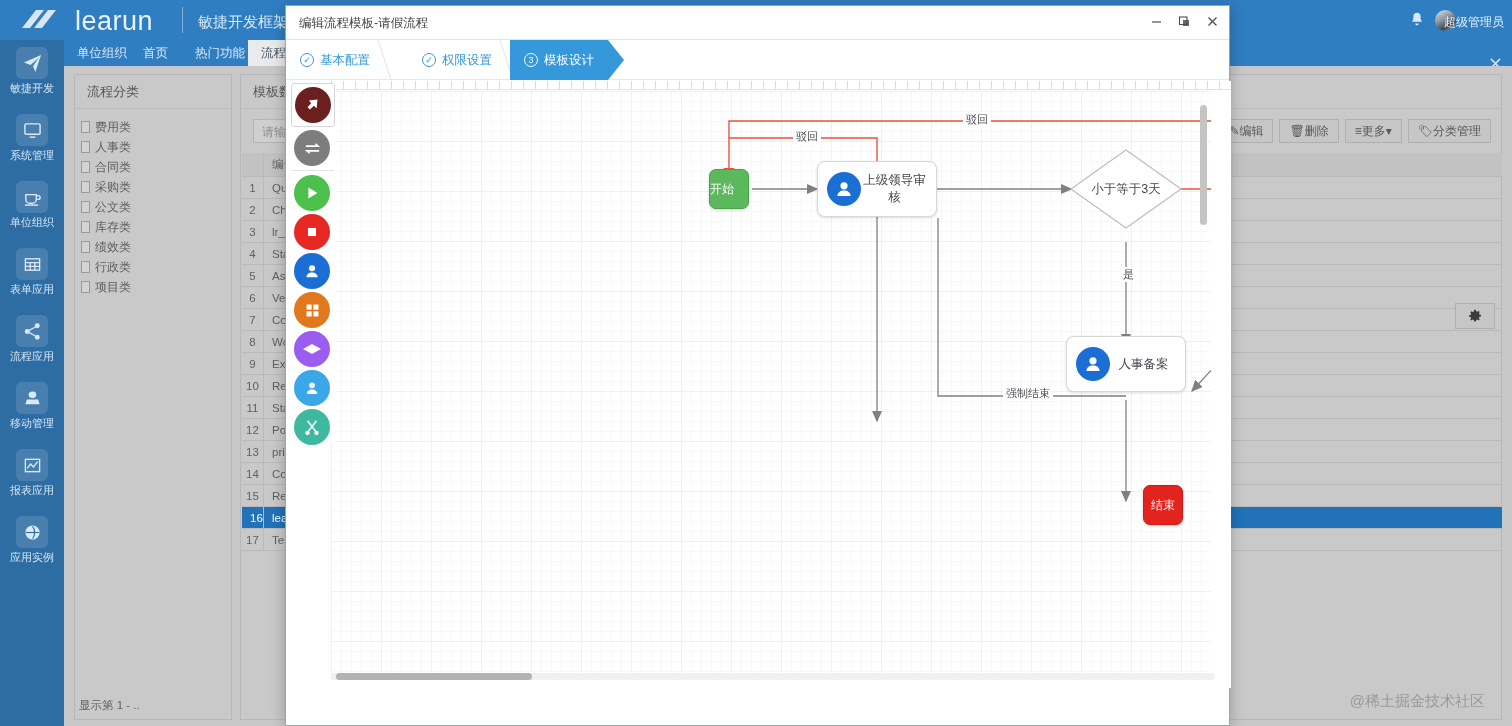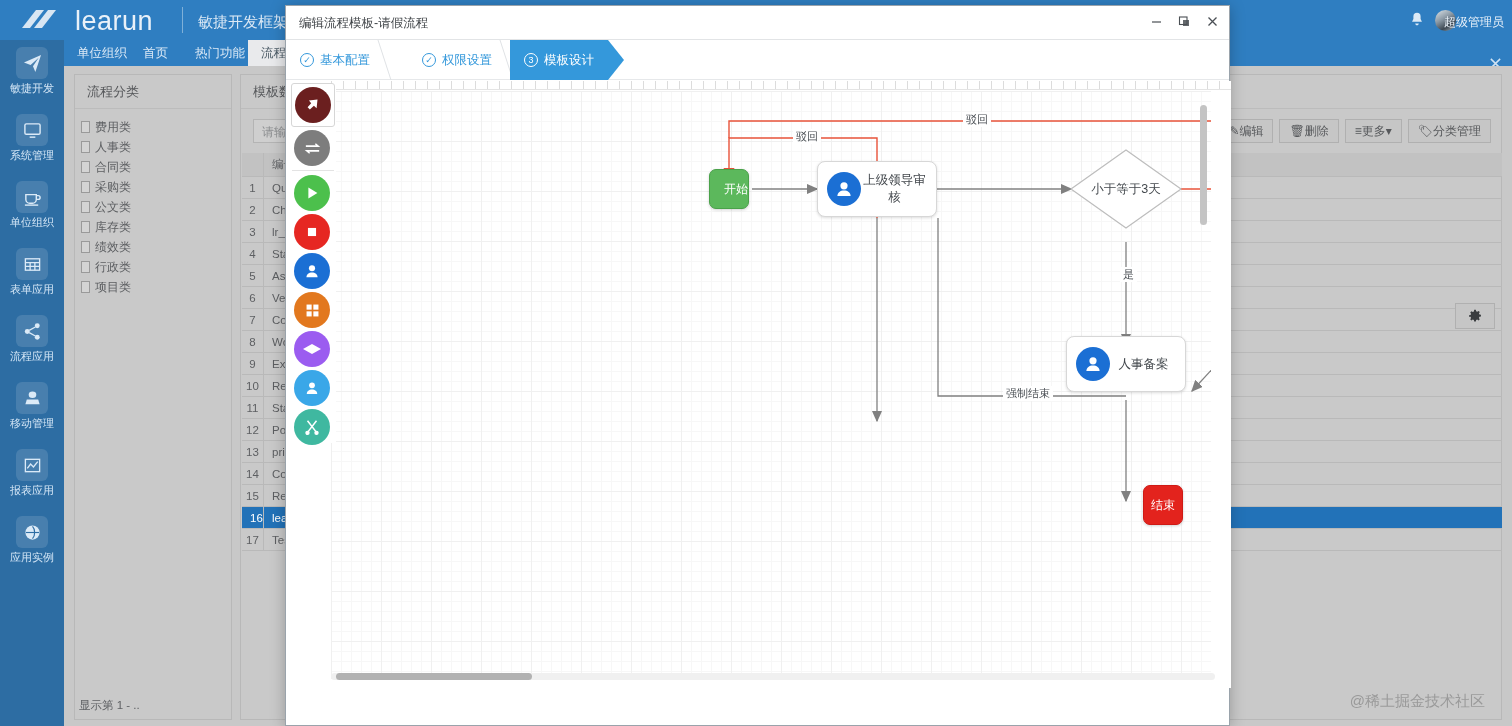--- a/index.html
+++ b/index.html
@@ -238,21 +238,21 @@
     display:flex; align-items:center;
   }
   .node-av {
     width:34px; height:34px; border-radius:50%; margin-left:9px; flex:none;
     display:flex; align-items:center; justify-content:center;
   }
   .node-lbl { flex:1; text-align:center; font-size:12.5px; color:#43484d; padding-right:8px;}
   .node-start {
     width:40px; height:40px; border-radius:7px; background:#5cb85c;
     border:1px solid #4aa24a; color:#fff; font-size:12px;
-    display:flex; align-items:center; justify-content:flex-end;
+    display:flex; align-items:center; justify-content:flex-start;
     box-shadow:0 1px 3px rgba(0,0,0,.18);
   }
   .node-end {
     width:40px; height:40px; border-radius:7px; background:#e3231d;
     border:1px solid #cf1a15; color:#fff; font-size:12px;
     display:flex; align-items:center; justify-content:center;
     box-shadow:0 1px 3px rgba(0,0,0,.18);
     margin-left:38px;
   }
   .node-diamond-lbl {

